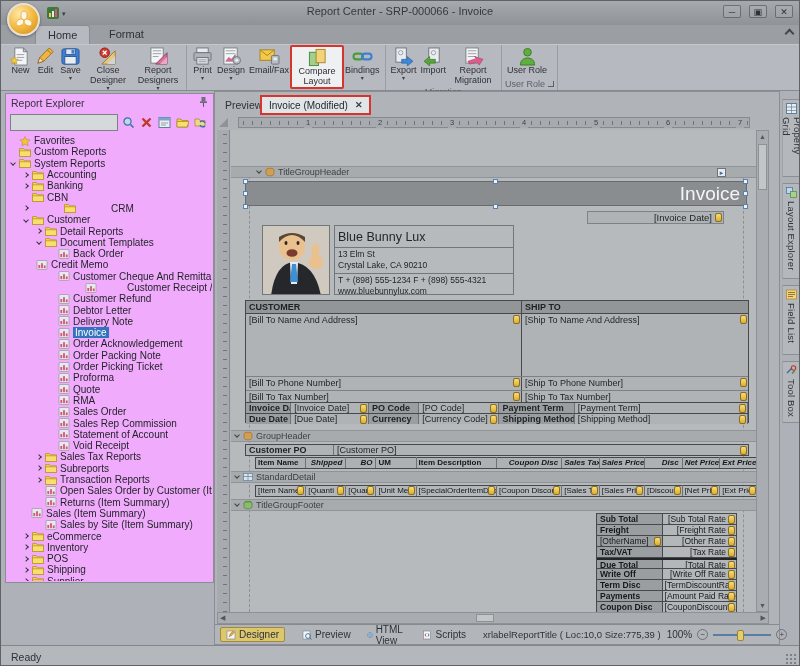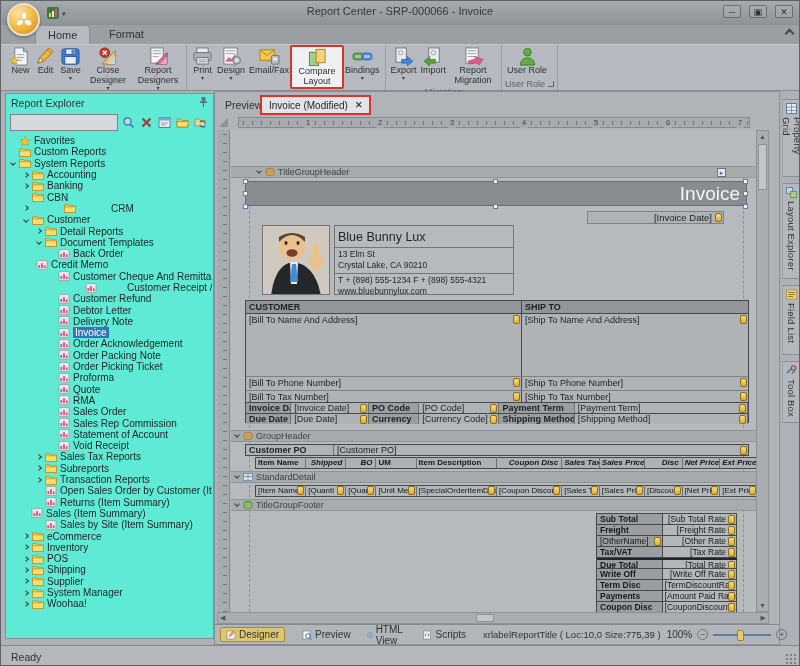--- a/index.html
+++ b/index.html
@@ -32,21 +32,21 @@
   .rbtn{display:flex;flex-direction:column;align-items:center;justify-content:flex-start;padding:1px 2px 0;border-radius:2px;}
   .rbtn.hl{background:#eef0f2;border:2px solid #d8342c;margin:-1px;}
   .ricon{height:19px;display:flex;align-items:center;}
   .ricon svg{width:21px;height:19px;}
   .rlabel{font-size:9px;line-height:1.1;color:#2e3135;text-align:center;white-space:pre-line;}
   .rdd{font-size:6px;line-height:5px;color:#3a3e42;}
   .rglabel{height:12px;font-size:9px;color:#5d6166;text-align:center;line-height:12px;}
   .launcher{display:inline-block;width:6px;height:6px;border-right:1px solid #5d6166;border-bottom:1px solid #5d6166;margin-left:3px;}
 
   
-  .explorer{position:absolute;left:4px;top:92px;width:209px;height:546px;background:#5eead4;border:1px solid #8b8f94;}
+  .explorer{position:absolute;left:4px;top:92px;width:209px;height:490px;background:#f0abfc;border:1px solid #8b8f94;}
   .exp-head{height:17px;display:flex;align-items:center;padding:0 5px;font-size:10.5px;color:#33363a;}
   .exp-head .sp{flex:1;}
   .search-row{height:22px;display:flex;align-items:center;padding:0 4px;gap:2px;}
   .search-input{width:108px;height:17px;background:#d6d9dc;border:1px solid #7d8185;font-size:10px;padding:0 3px;color:#2e3135;}
   .sbtn{width:17px;height:17px;display:flex;align-items:center;justify-content:center;border:1px solid transparent;}
   .sbtn svg{width:13px;height:13px;}
   .tree{position:absolute;left:1px;right:1px;top:41px;bottom:1px;overflow:hidden;}
   .trow{display:flex;align-items:center;height:11.3px;font-size:10px;color:#1e2124;white-space:nowrap;}
   .chev{display:inline-block;width:4px;height:4px;border-right:1.5px solid #33373b;border-bottom:1.5px solid #33373b;margin-right:4px;flex:none;}
   .chev.closed{transform:rotate(-45deg);}

